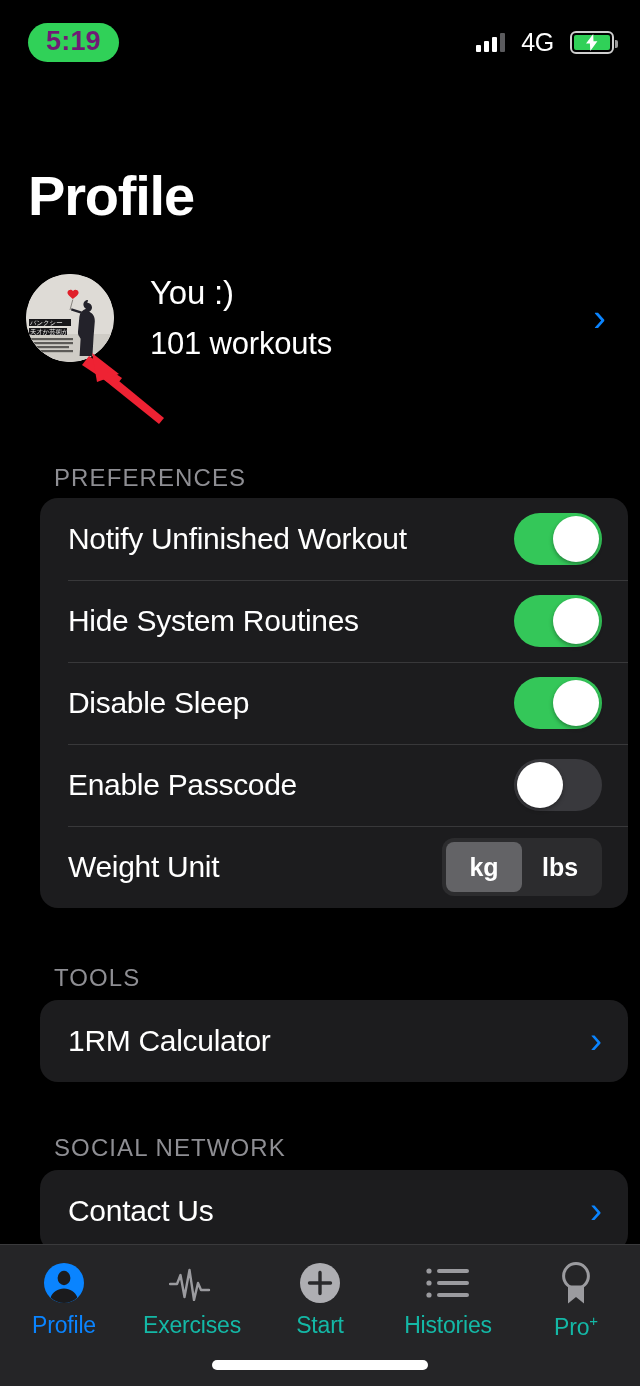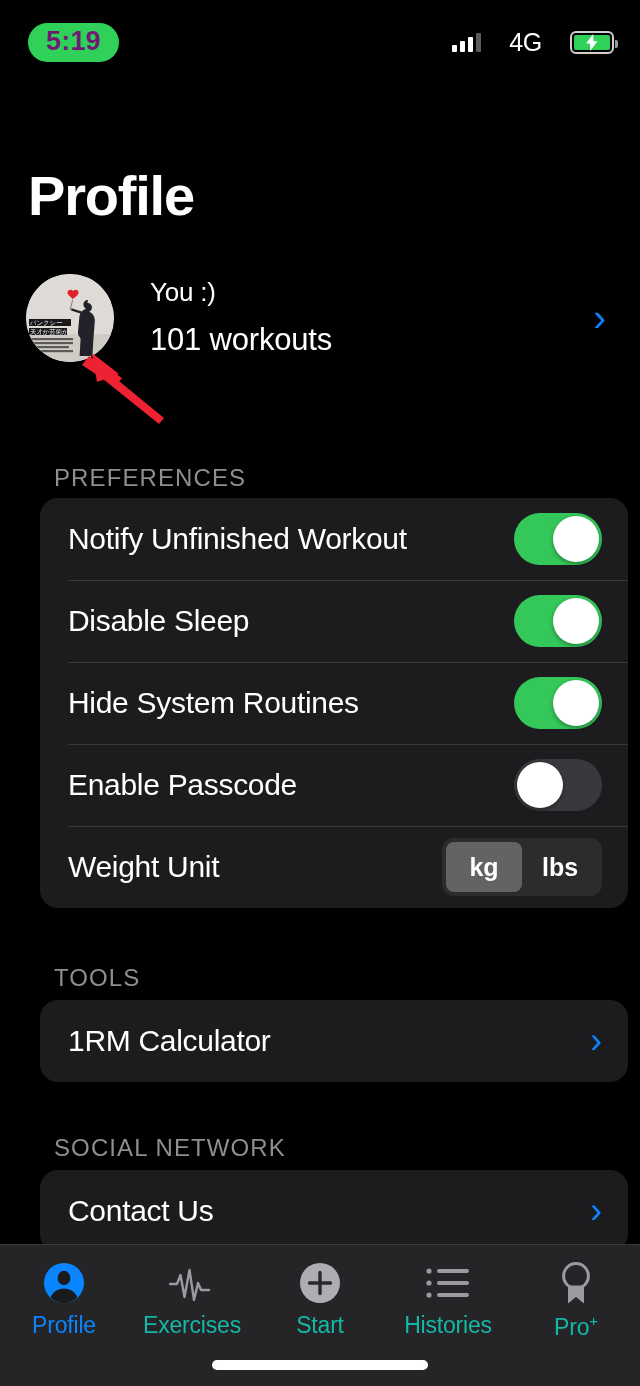--- a/index.html
+++ b/index.html
@@ -34,21 +34,21 @@
     font-size: 27px;
     font-weight: 600;
     padding: 5px 18px 7px;
     border-radius: 22px;
     letter-spacing: 0.2px;
     line-height: 1;
   }
   .status-right {
     display: flex;
     align-items: center;
-    gap: 28px;
+    gap: 16px;
   }
   .signal-bars {
     display: flex;
     align-items: flex-end;
     gap: 3px;
     height: 19px;
   }
   .signal-bars i { width: 5px; background: #fff; border-radius: 1px; display: block; }
   .signal-bars i:nth-child(1) { height: 7px; }
   .signal-bars i:nth-child(2) { height: 11px; }
@@ -101,21 +101,21 @@
     width: 88px; height: 88px;
     border-radius: 50%;
     overflow: hidden;
     flex: 0 0 88px;
     position: relative;
     background: #d9d7d4;
   }
   .avatar svg { display: block; }
   .profile-text { margin-left: 36px; }
   .profile-name {
-    font-size: 26px;
+    font-size: 33px;
     letter-spacing: -0.2px;
     line-height: 1.25;
   }
   .profile-sub {
     font-size: 31px;
     color: #ffffff;
     letter-spacing: -0.2px;
     line-height: 1.25;
     margin-top: 12px;
   }
@@ -336,30 +336,30 @@
   <div class="list-row">
     <div class="row-label">Notify Unfinished Workout</div>
     <div class="row-right">
       <div class="toggle on">
           <span class="knob"></span>
         </div>
     </div>
   </div>
 
   <div class="list-row">
-    <div class="row-label">Disable Sleep</div>
+    <div class="row-label">Hide System Routines</div>
     <div class="row-right">
       <div class="toggle on">
           <span class="knob"></span>
         </div>
     </div>
   </div>
 
   <div class="list-row">
-    <div class="row-label">Hide System Routines</div>
+    <div class="row-label">Disable Sleep</div>
     <div class="row-right">
       <div class="toggle on">
           <span class="knob"></span>
         </div>
     </div>
   </div>
 
   <div class="list-row">
     <div class="row-label">Enable Passcode</div>
     <div class="row-right">

